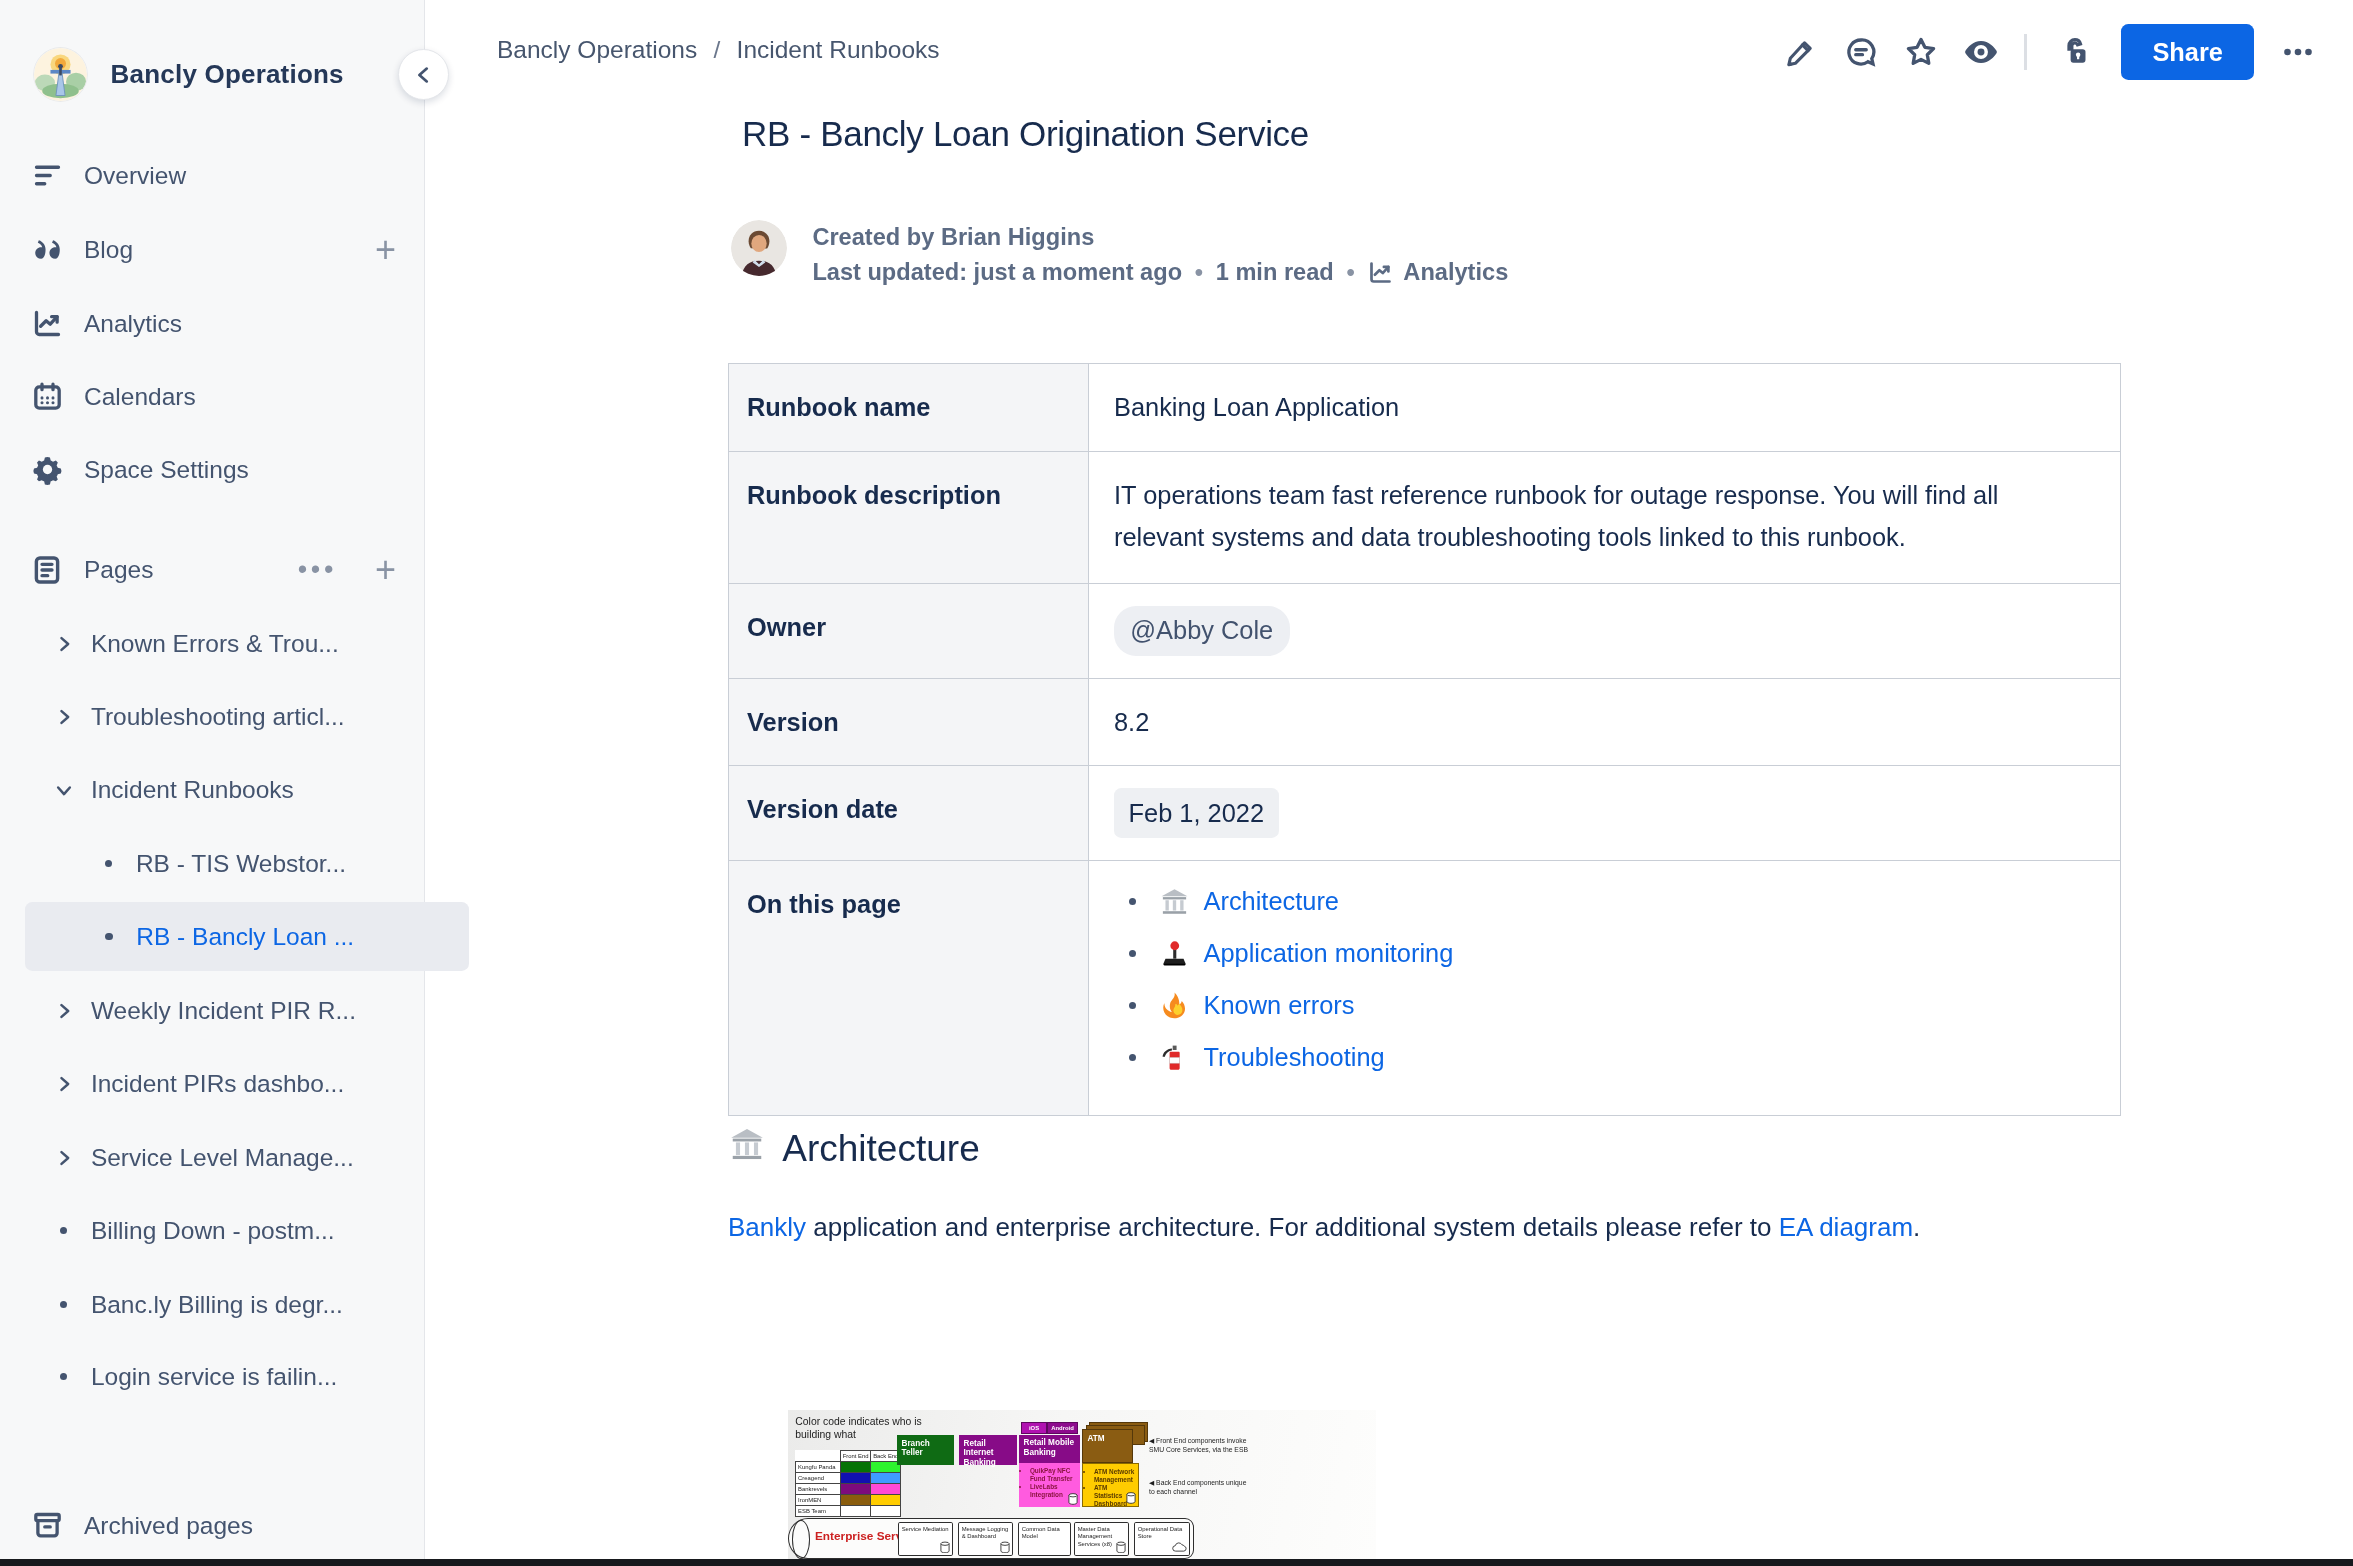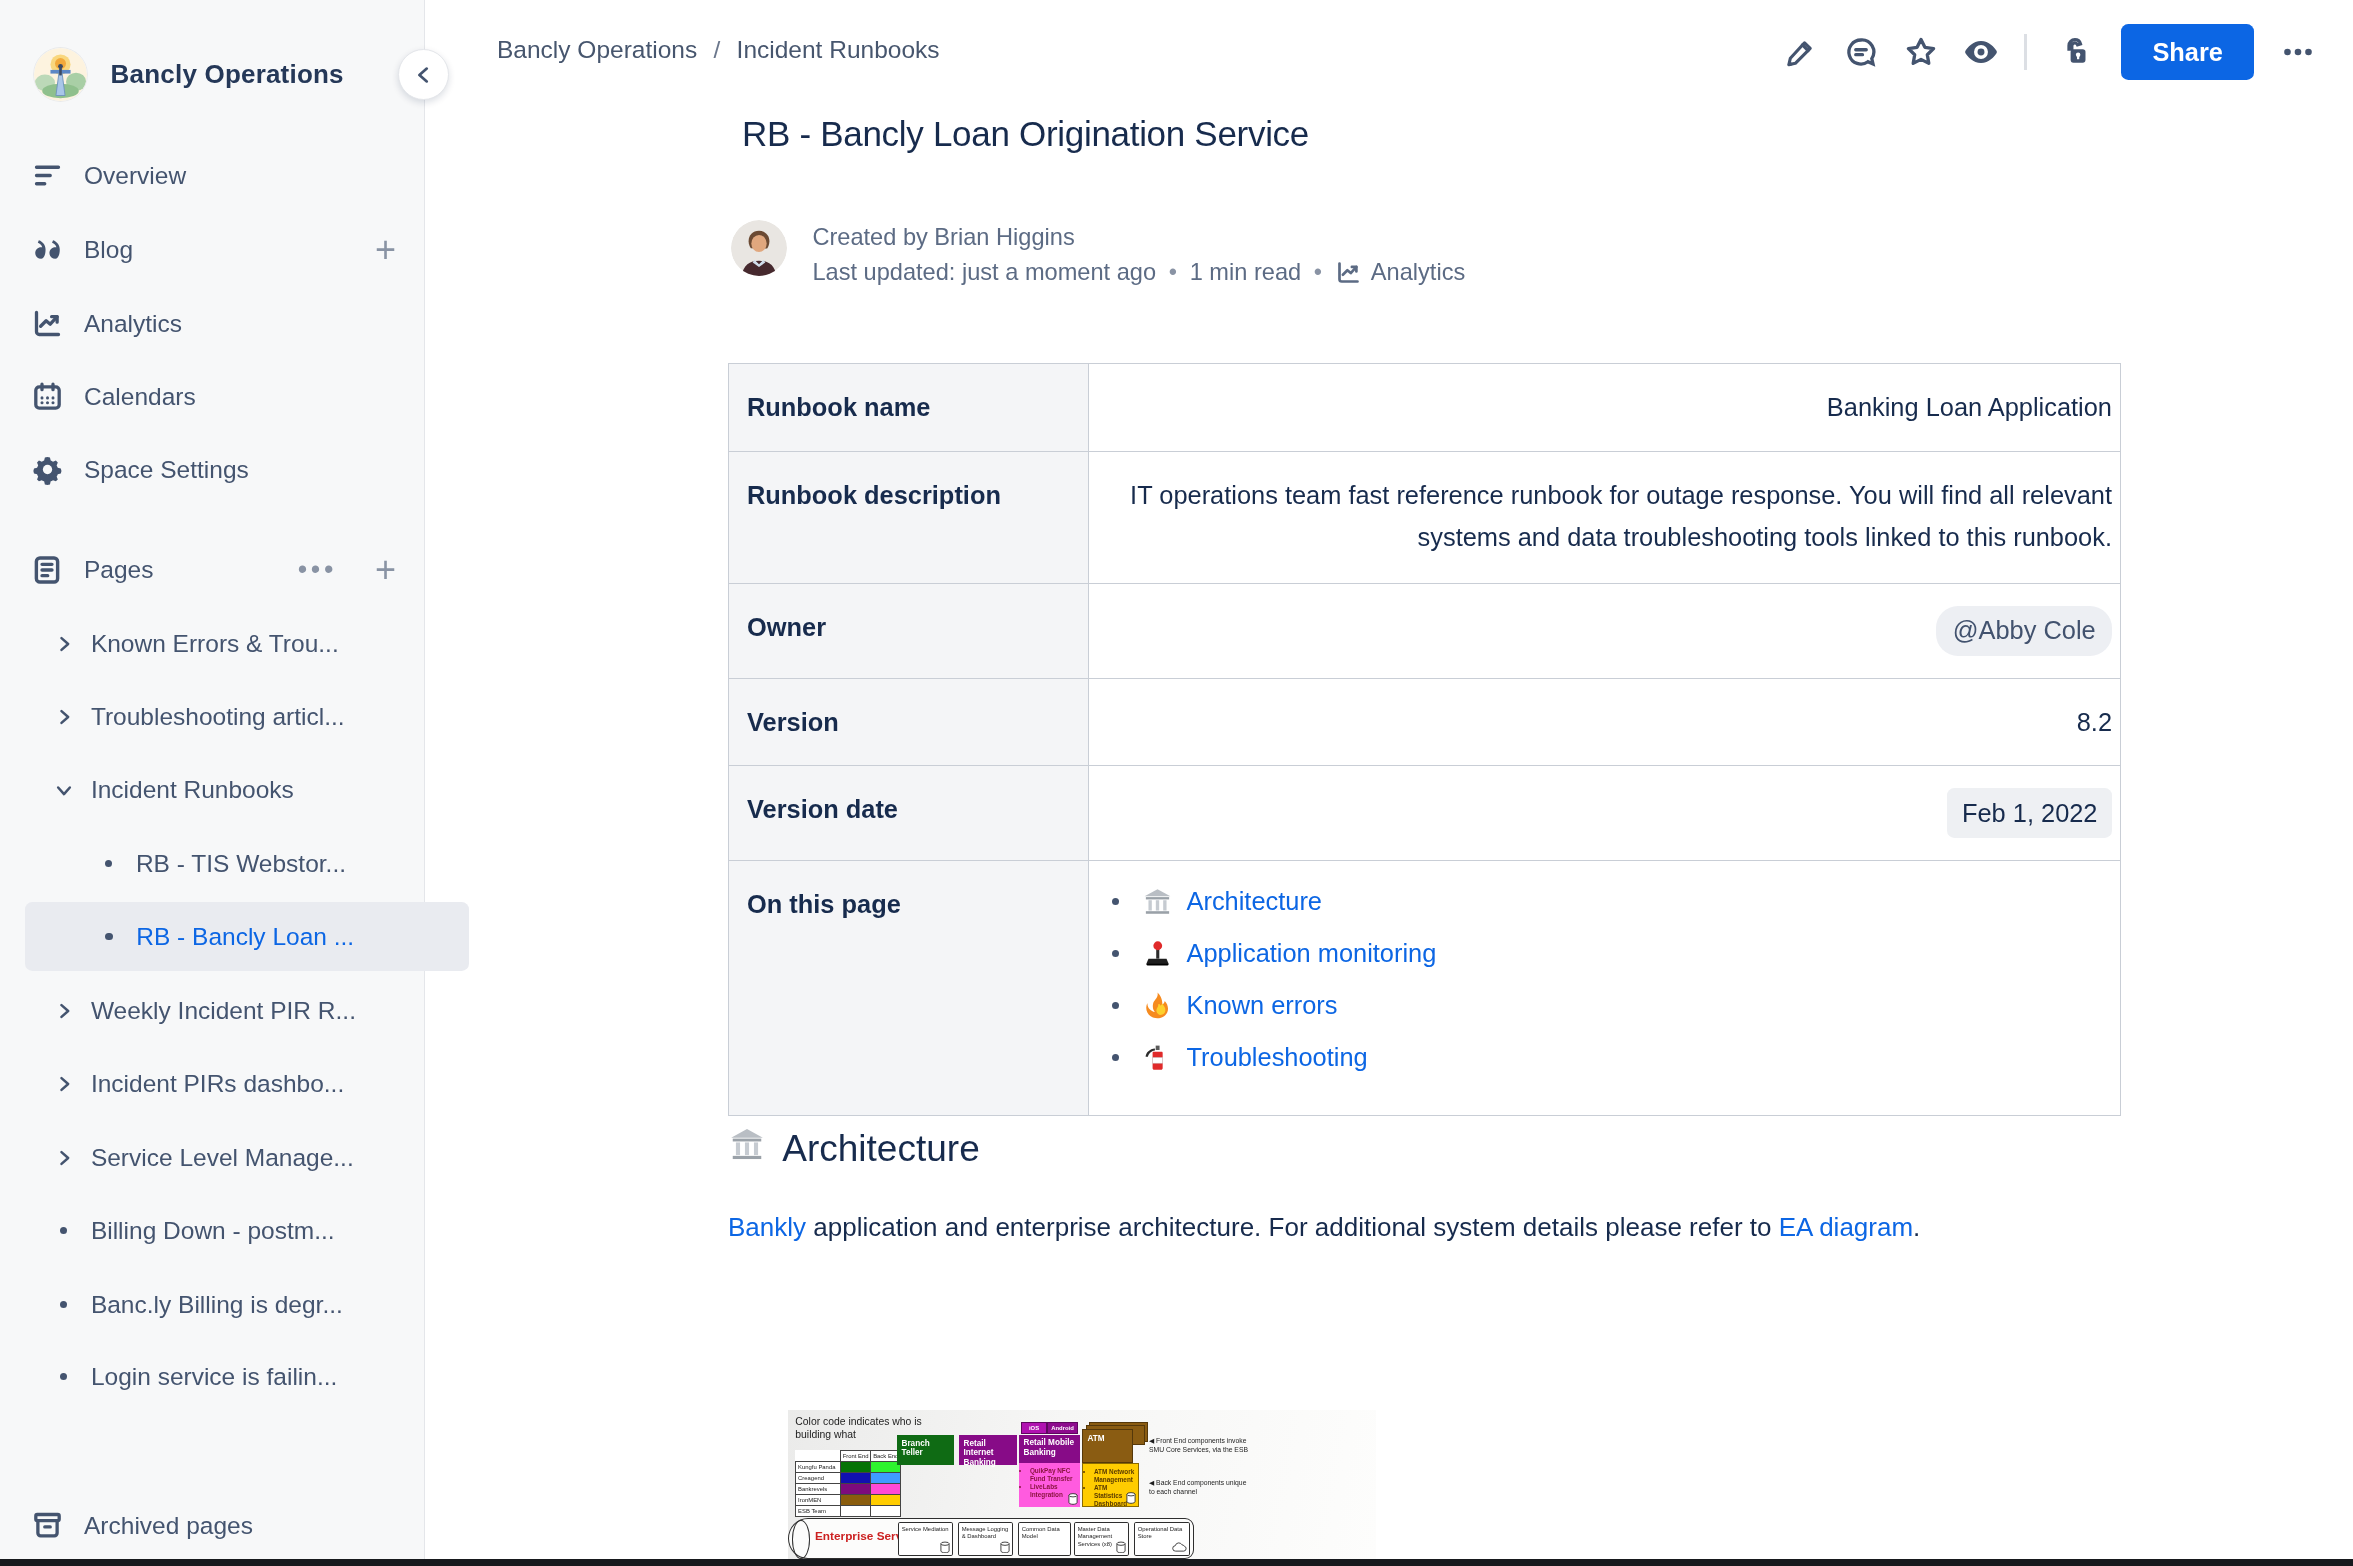--- a/index.html
+++ b/index.html
@@ -34,32 +34,32 @@
   .breadcrumb .crumb{cursor:pointer;}
   .breadcrumb .sep{color:#6b778c;}
   .actions{position:absolute;top:20px;right:31px;display:flex;align-items:center;height:64px;}
   .act-ic{width:51px;height:51px;display:flex;align-items:center;justify-content:center;cursor:pointer;border-radius:5.4px;flex:none;margin-left:9px;}
   .v-div{width:2.7px;height:36px;background:#dcdfe4;margin:0 14.5px 0 18px;}
   .share-btn{margin-left:20px;background:#0c66e4;color:#fff;border:none;border-radius:7.3px;height:56px;padding:0 31px;font-size:25.4px;font-weight:700;font-family:"Liberation Sans",sans-serif;cursor:pointer;}
   .more-btn{margin-left:18px;}
 
   
   .page-title{position:absolute;left:726px;top:98px;margin:16px;font-size:35px;font-weight:500;color:#172b4d;letter-spacing:-0.3px;}
-  .byline{position:absolute;left:731px;top:220px;display:flex;}
+  .byline{position:absolute;left:731px;top:220px;display:flex;font-weight:bold;}
   .avatar{width:56px;height:56px;border-radius:50%;overflow:hidden;flex:none;}
   .byline-text{margin-left:25.4px;font-size:23.6px;color:#5c6b84;line-height:35px;}
   .byline-meta{display:flex;align-items:center;gap:12.7px;}
   .meta-dot{color:#8993a4;}
   .analytics-link{display:inline-flex;align-items:center;gap:9px;cursor:pointer;}
 
   
   .info-table{position:absolute;left:728px;top:363px;width:1393px;border-collapse:collapse;table-layout:fixed;}
   .info-table td{border:1.8px solid #c9ced6;vertical-align:top;font-size:25.4px;line-height:1.68;color:#172b4d;}
   .info-table td.k{width:323px;background:#f4f5f7;font-weight:700;padding:22px 18px;}
-  .info-table td.v{padding:22px 8px;text-align:right;}
+  .info-table td.v{padding:22px 25px;}
   .mention-pill{display:inline-block;background:#edeff3;border-radius:22px;padding:3.6px 16.3px;color:#42526e;cursor:pointer;}
   .date-chip{display:inline-block;background:#eef0f3;border-radius:7.3px;padding:3.6px 14.5px;cursor:pointer;}
   .toc-list{list-style:none;margin:0;padding:1.8px 0 0 14.5px;}
   .toc-list li{display:flex;align-items:center;margin-bottom:19px;height:33px;}
   .toc-list .bullet-dot{margin-right:22px;}
   .toc-ic{width:33px;height:33px;margin-right:12.7px;display:flex;align-items:center;justify-content:center;flex:none;}
   .toc-link{color:#0c66e4;text-decoration:none;cursor:pointer;}
 
   
   .arch-heading{position:absolute;left:728px;top:1125px;margin:0;display:flex;align-items:center;gap:16.3px;font-size:37px;font-weight:500;color:#172b4d;}

